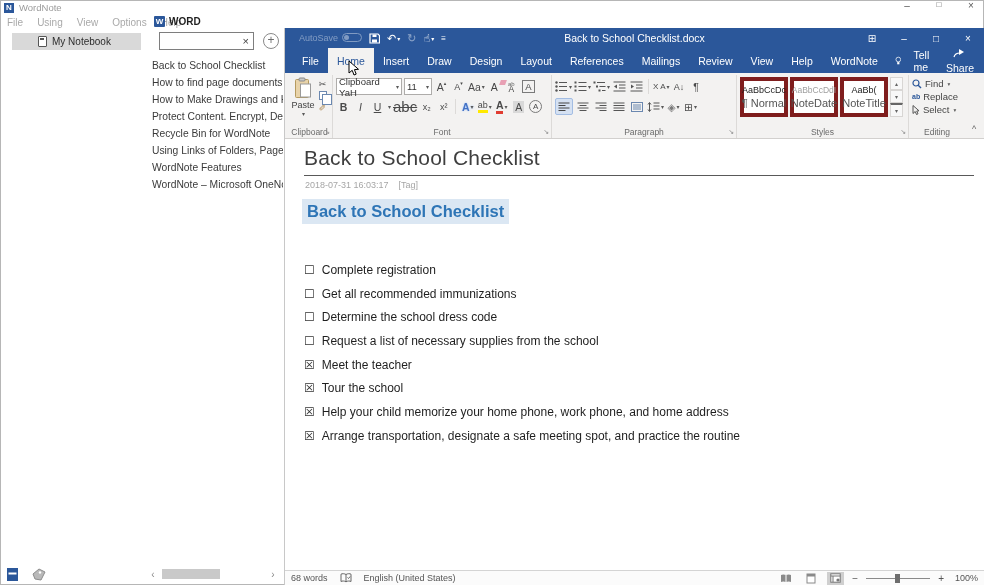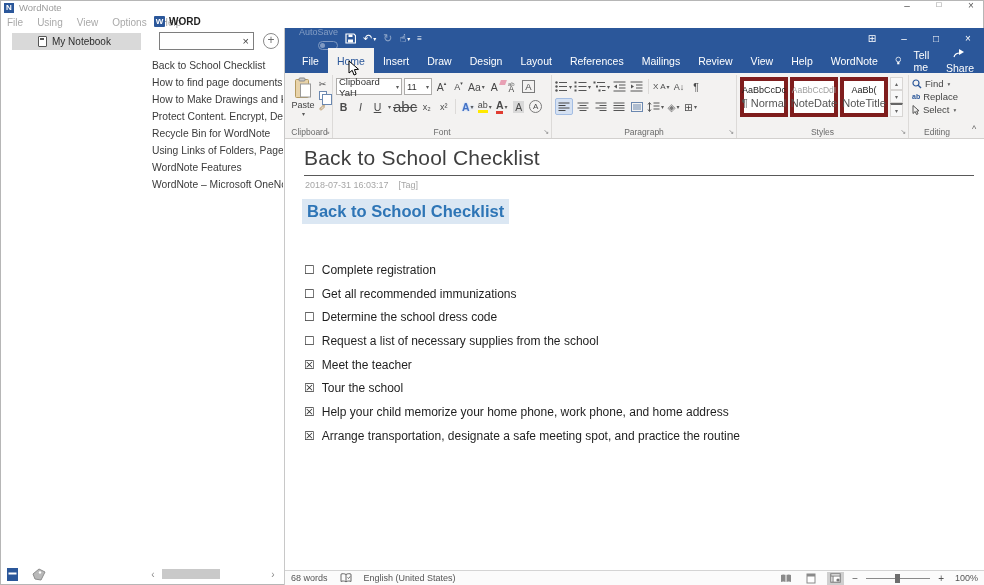--- a/index.html
+++ b/index.html
@@ -39,21 +39,21 @@
   .wn-tag-icon { position:absolute; left:32px; bottom:2px; }
   .wn-hscroll { position:absolute; left:148px; bottom:3px; width:130px; height:12px; display:flex; align-items:center; }
   .wn-scroll-arrow { font-size:10px; color:#8a8a8a; width:10px; text-align:center; }
   .wn-scroll-track { flex:1; height:12px; position:relative; }
   .wn-scroll-thumb { position:absolute; left:4px; top:1px; width:58px; height:10px; background:#c9c9c9; }
 
   
   .word { position:absolute; left:284px; top:28px; right:0; bottom:0; display:flex; flex-direction:column; border-left:1px solid #c8c8c8; background:#fff; }
   .word-titlebar { height:20px; background:#2b579a; color:#fff; display:flex; align-items:center; position:relative; flex:0 0 auto; }
   .qat { display:flex; align-items:center; gap:7px; padding-left:14px; z-index:2; }
-  .qat-autosave { display:flex; align-items:flex-end; gap:4px; opacity:.4;flex-direction:column; }
+  .qat-autosave { display:flex; align-items:flex-start; gap:4px; opacity:.4; }
   .qat-autosave-label { font-size:9px; }
   .qat-pill { width:20px; height:9px; border:1px solid #fff; border-radius:5px; position:relative; }
   .qat-pill::after { content:""; position:absolute; left:1px; top:1px; width:5px; height:5px; border-radius:50%; background:#fff; }
   .qat-btn { font-size:11px; color:#fff; display:flex; align-items:center; }
   .qat-dd { font-size:6px; margin-left:1px; }
   .dim { opacity:.45; }
   .word-title { position:absolute; left:0; right:0; text-align:center; font-size:10.5px; color:#fff; pointer-events:none; }
   .word-wincontrols { position:absolute; right:0; top:0; height:20px; display:flex; align-items:center; z-index:2; }
   .word-wincontrols span { width:32px; text-align:center; font-size:10px; color:#fff; }
   .word-ribbonopts { font-size:9px; }
@@ -218,20 +218,21 @@
       <div class="wn-scroll-track">
           <div class="wn-scroll-thumb"></div>
         </div>
       <span class="wn-scroll-arrow">›</span>
     </div>
   </div>
 
   <div class="word">
 
     <div class="word-titlebar">
+      <span class="word-title">Back to School Checklist.docx</span>
       <div class="qat">
         <span class="qat-autosave">
           <span class="qat-autosave-label">AutoSave</span>
           <span class="qat-pill"></span>
         </span>
         <span class="qat-btn">
           <svg width="11" height="11" viewBox="0 0 11 11">
               <path d="M1 1 h8 l1.5 1.5 V10 H1 Z" fill="none" stroke="#fff" stroke-width="1.2"></path>
               <rect x="3" y="6.5" width="5" height="3" fill="#fff"></rect>
               <rect x="3.5" y="1.5" width="4" height="2.5" fill="#fff"></rect>

